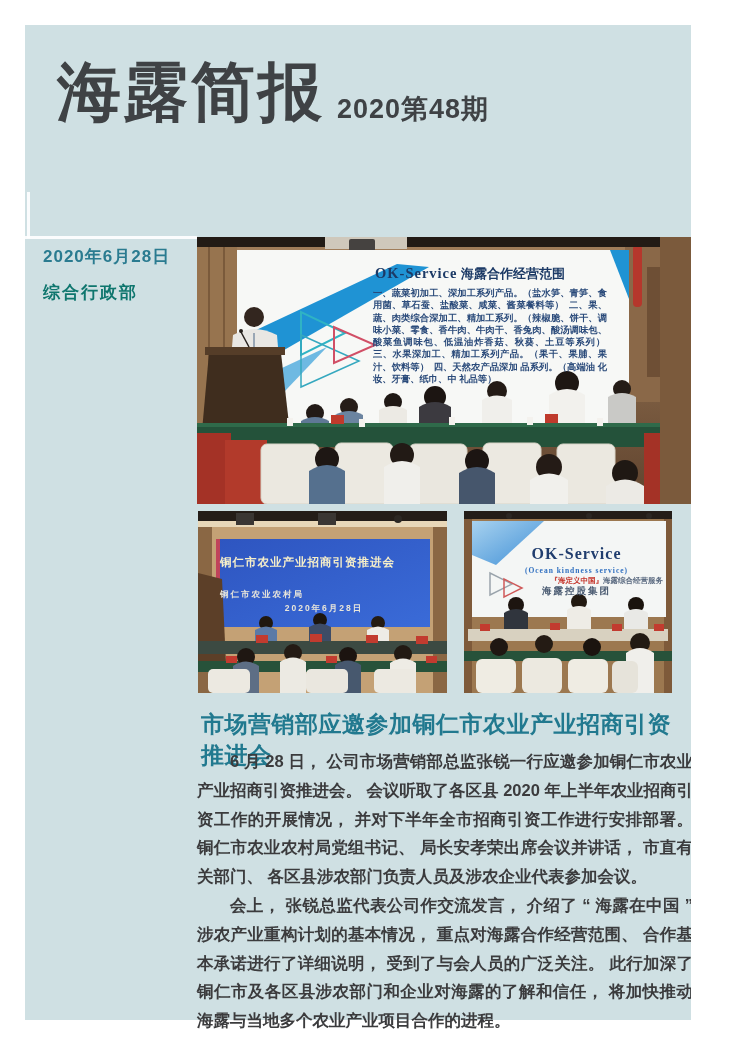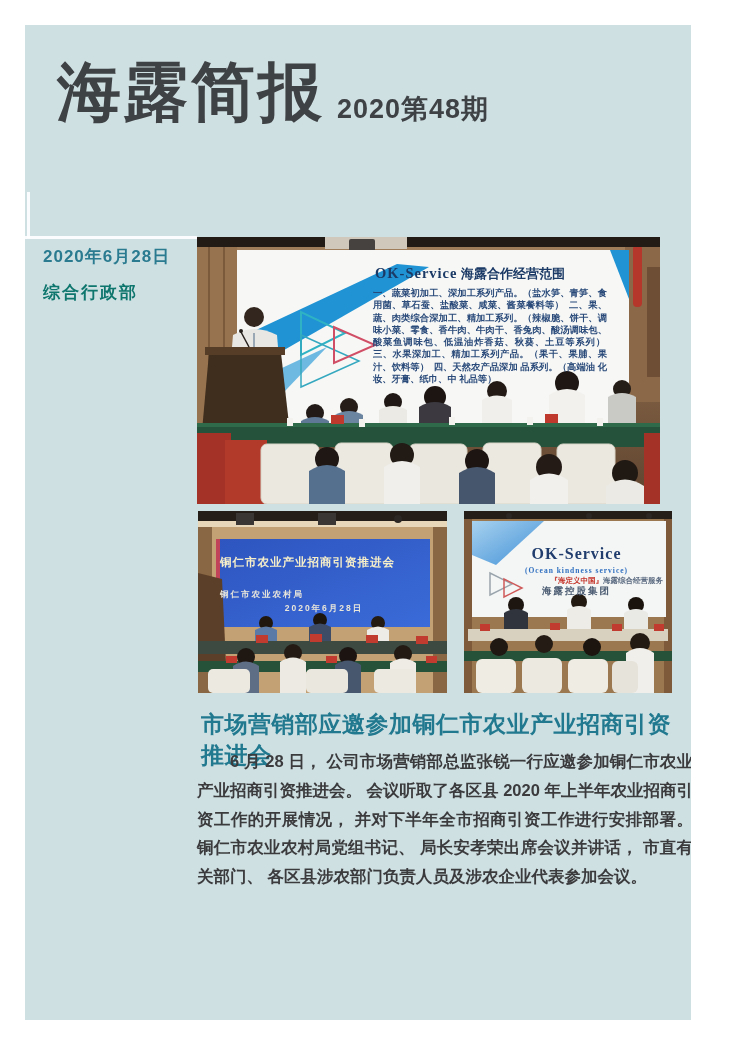--- a/index.html
+++ b/index.html
@@ -7,21 +7,21 @@
   .canvas{position:relative;width:691px;height:1047px;background:#ffffff;overflow:hidden;}
   .page{position:absolute;left:25px;top:25px;width:690px;height:995px;background:#cfe0e3;}
   .masthead-title{position:absolute;left:32px;top:24px;font-size:64px;font-weight:800;color:#3f4245;letter-spacing:3px;}
   .masthead-issue{position:absolute;left:312px;top:66px;font-size:27px;font-weight:700;color:#3f4245;letter-spacing:1px;}
   .deco-v{position:absolute;left:2px;top:167px;width:3px;height:46px;background:rgba(255,255,255,.9);}
   .deco-h{position:absolute;left:0px;top:211px;width:172px;height:3px;background:rgba(255,255,255,.9);}
   .side-date{position:absolute;left:18px;top:220px;font-size:17px;font-weight:700;color:#2a7b90;letter-spacing:1px;}
   .side-dept{position:absolute;left:18px;top:256px;font-size:17px;font-weight:700;color:#0f766e;letter-spacing:2px;}
   .photo{position:absolute;overflow:hidden;background:#7b5a3c;}
   .photo svg{position:absolute;left:0;top:0;}
-  .photo-main{left:172px;top:212px;width:463px;height:267px;}
+  .photo-main{left:172px;top:212px;width:463px;height:267px;padding-left:34px;}
   .photo-left{left:173px;top:486px;width:249px;height:182px;}
   .photo-right{left:439px;top:486px;width:208px;height:182px;}
   .p1-slide-title{position:absolute;left:178px;top:28px;width:240px;font-size:13px;font-weight:800;color:#1c3a66;white-space:nowrap;}
   .p1-brand{font-family:"Liberation Serif",serif;font-size:14.5px;letter-spacing:1px;}
   .p1-slide-body{position:absolute;left:176px;top:50px;width:234px;font-size:9.3px;line-height:12.3px;font-weight:600;color:#2a4a7a;text-align:justify;}
   .p1-slide-body span{margin-right:2px;}
   .p2-screen-title{position:absolute;left:22px;top:44px;width:208px;text-align:left;font-size:11.5px;font-weight:800;color:#f5eec9;letter-spacing:1px;}
   .p2-screen-sub1{position:absolute;left:22px;top:78px;width:208px;font-size:8.5px;font-weight:700;color:#e9e6da;letter-spacing:2px;}
   .p2-screen-sub2{position:absolute;left:22px;top:92px;width:208px;text-align:center;font-size:8.5px;font-weight:700;color:#e9e6da;letter-spacing:2px;}
   .p3-brand{position:absolute;left:30px;top:34px;width:165px;text-align:center;font-family:"Liberation Serif",serif;font-size:16px;font-weight:800;color:#203d6e;letter-spacing:1px;}
@@ -245,16 +245,17 @@
       <div class="p3-slogan">
         <span class="red">『海定义中国』</span><span>海露综合经营服务</span>
       </div>
       <div class="p3-org">海露控股集团</div>
     </div>
 
     <div class="headline">市场营销部应邀参加铜仁市农业产业招商引资推进会</div>
 
     <div class="body-text">
       <p>6 月 28 日， 公司市场营销部总监张锐一行应邀参加铜仁市农业产业招商引资推进会。 会议听取了各区县 2020 年上半年农业招商引资工作的开展情况， 并对下半年全市招商引资工作进行安排部署。 铜仁市农业农村局党组书记、 局长安孝荣出席会议并讲话， 市直有关部门、 各区县涉农部门负责人员及涉农企业代表参加会议。</p>
+      <p>会上， 张锐总监代表公司作交流发言， 介绍了 “ 海露在中国 ” 涉农产业重构计划的基本情况， 重点对海露合作经营范围、 合作基本承诺进行了详细说明， 受到了与会人员的广泛关注。 此行加深了铜仁市及各区县涉农部门和企业对海露的了解和信任， 将加快推动海露与当地多个农业产业项目合作的进程。</p>
     </div>
 
   </div>
 </div>
 
 </body></html>

